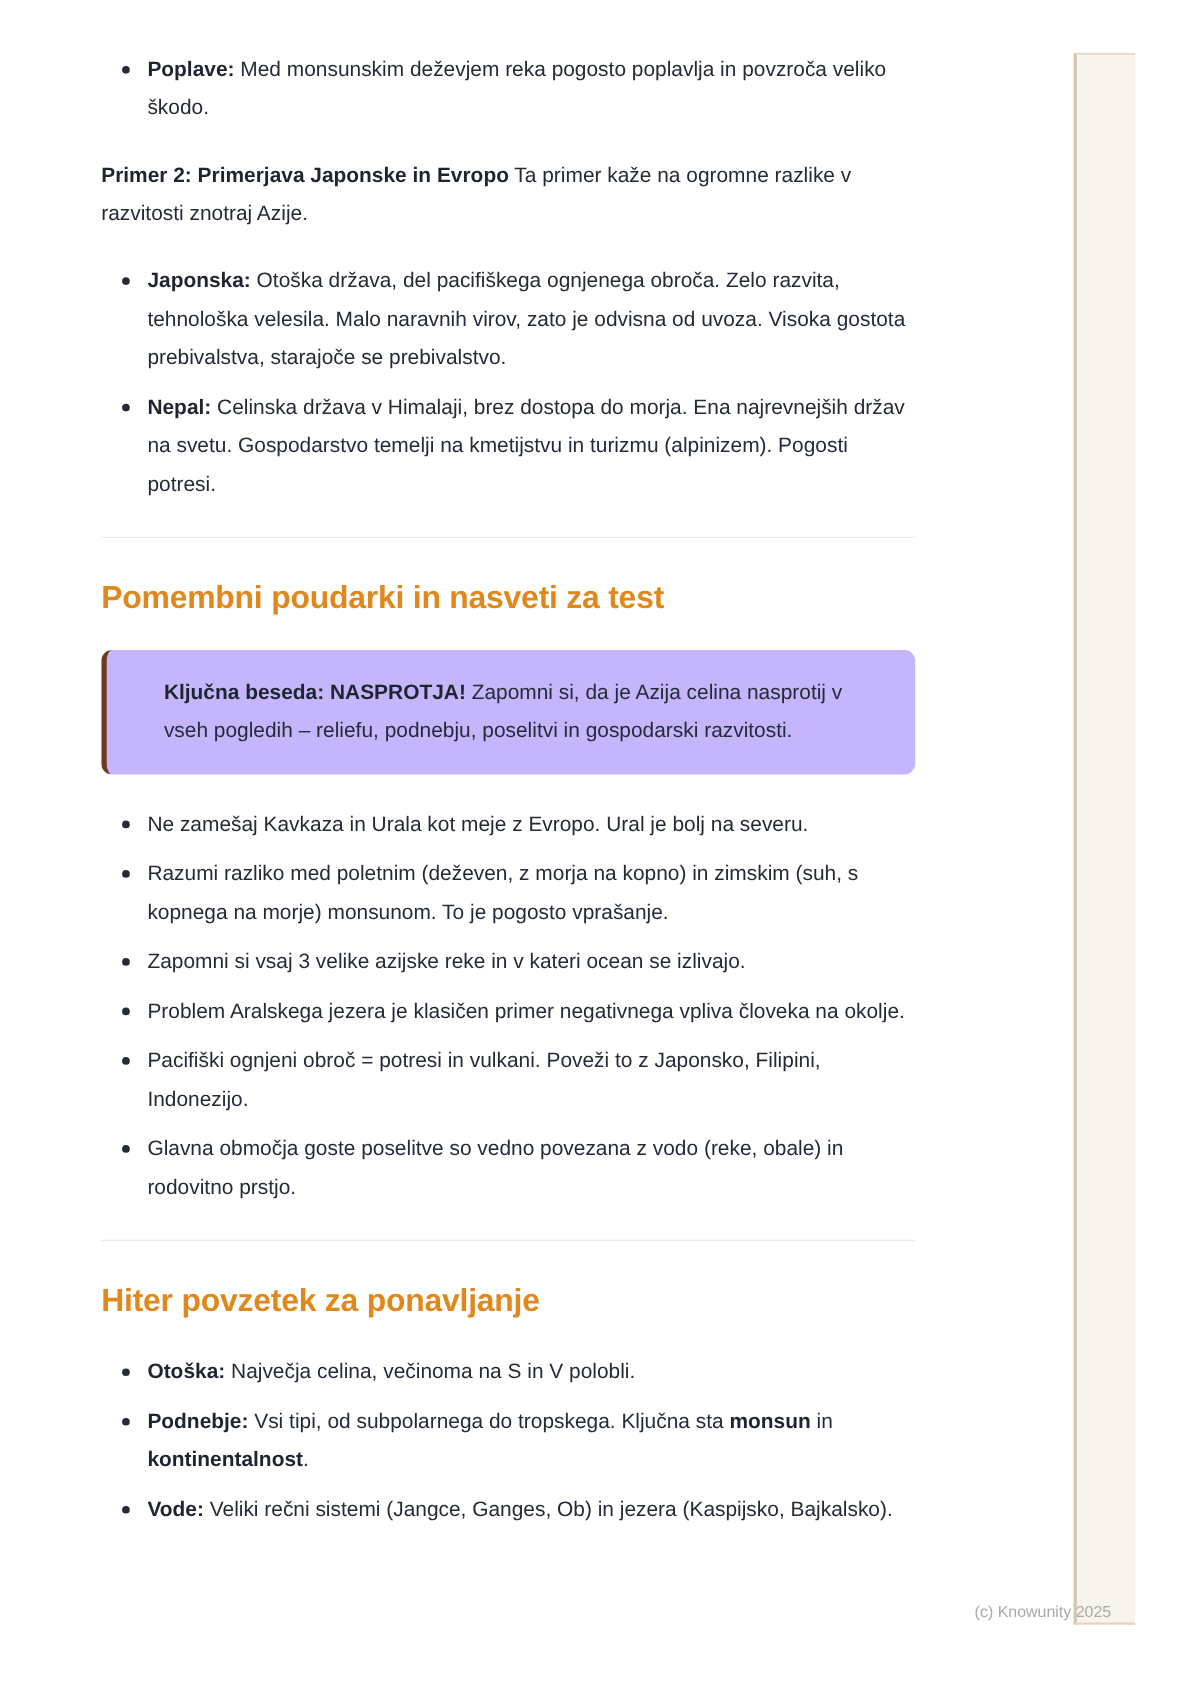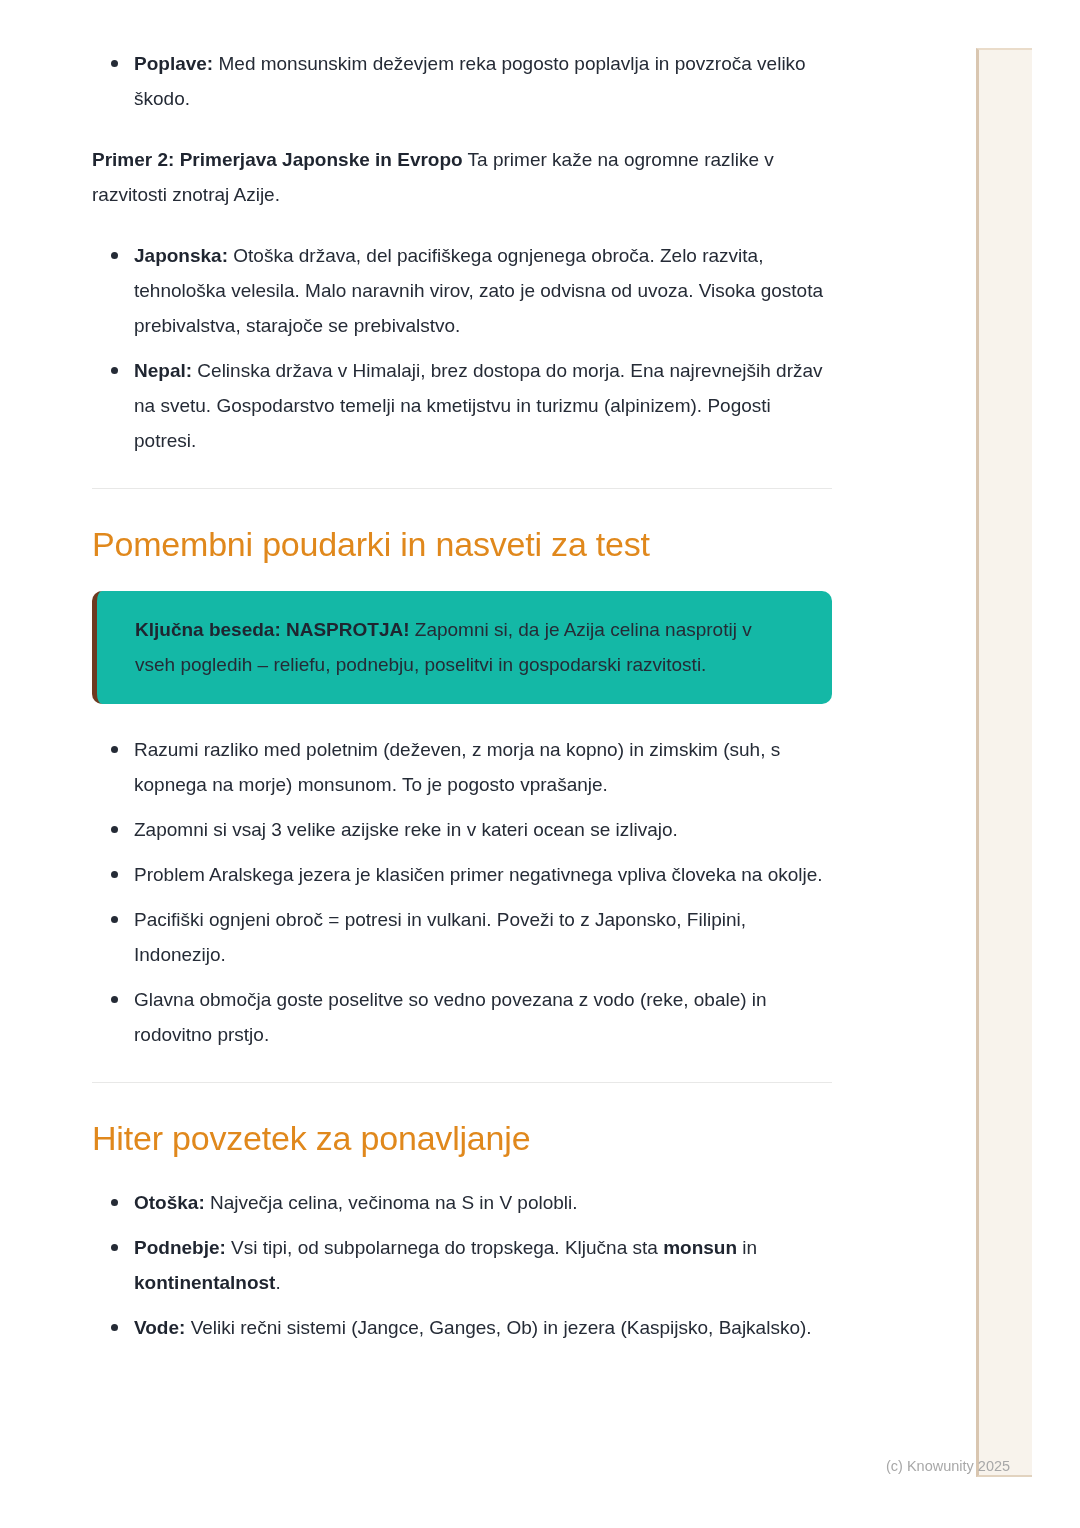--- a/index.html
+++ b/index.html
@@ -44,31 +44,31 @@
     background: #252b36;
   }
   .para { margin: 0 0 26px 0; }
   hr.divider {
     border: none;
     border-top: 1px solid #e8e8e7;
     margin: 30px 0 0 0;
   }
   h2.section-heading {
     color: #e0881c;
-    font-size: 34px;
+    font-size: 29px;
     line-height: 34px;
-    font-weight: 400;
+    font-weight: 700;
     letter-spacing: -0.2px;
     margin: 38px 0 30px 0;
   }
   .callout {
-    background: #14b8a6;
+    background: #c4b5fd;
     border-left: 5px solid #6e3a20;
     border-radius: 10px;
-    padding: 21px 38px 22px 38px;
+    padding: 21px 38px 22px 52px;
     margin: 0 0 28px 0;
   }
   .callout p { margin: 0; }
   .side-stripe {
     position: absolute;
     left: 976px;
     top: 48px;
     width: 56px;
     height: 1429px;
     background: #f8f3ec;
@@ -123,20 +123,21 @@
 
     <h2 class="section-heading">Pomembni poudarki in nasveti za test</h2>
 
     <div class="callout">
       <p>
         <strong>Ključna beseda: NASPROTJA!</strong><span> Zapomni si, da je Azija celina nasprotij v vseh pogledih – reliefu, podnebju, poselitvi in gospodarski razvitosti.</span>
       </p>
     </div>
 
     <ul class="bullet-list">
+      <li>Ne zamešaj Kavkaza in Urala kot meje z Evropo. Ural je bolj na severu.</li>
       <li>Razumi razliko med poletnim (deževen, z morja na kopno) in zimskim (suh, s kopnega na morje) monsunom. To je pogosto vprašanje.</li>
       <li>Zapomni si vsaj 3 velike azijske reke in v kateri ocean se izlivajo.</li>
       <li>Problem Aralskega jezera je klasičen primer negativnega vpliva človeka na okolje.</li>
       <li>Pacifiški ognjeni obroč = potresi in vulkani. Poveži to z Japonsko, Filipini, Indonezijo.</li>
       <li>Glavna območja goste poselitve so vedno povezana z vodo (reke, obale) in rodovitno prstjo.</li>
     </ul>
 
     <hr class="divider">
 
     <h2 class="section-heading">Hiter povzetek za ponavljanje</h2>

